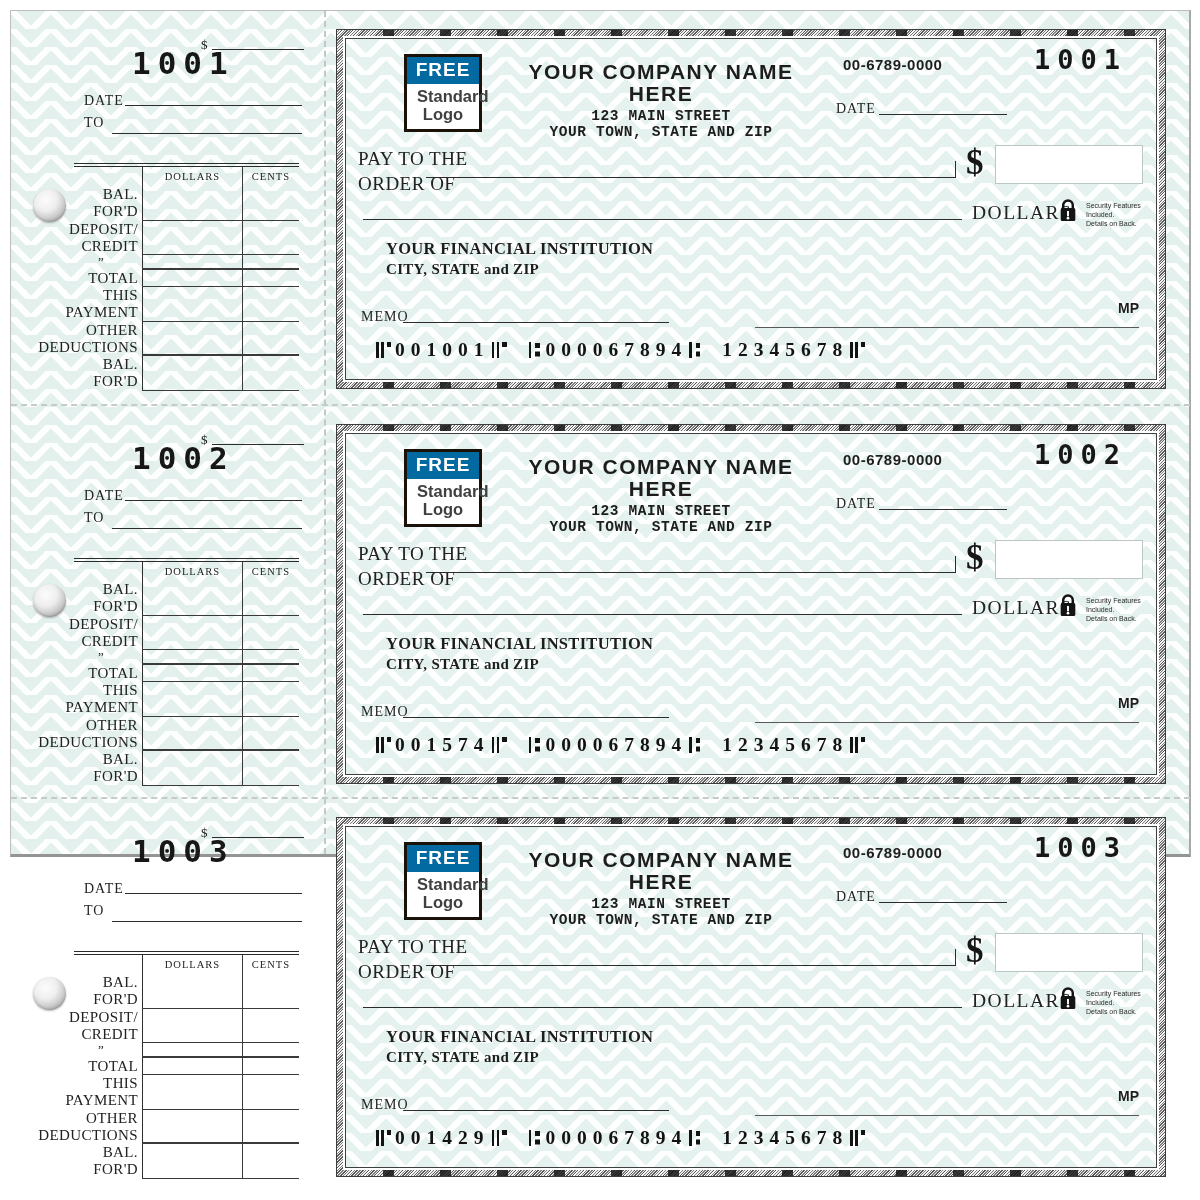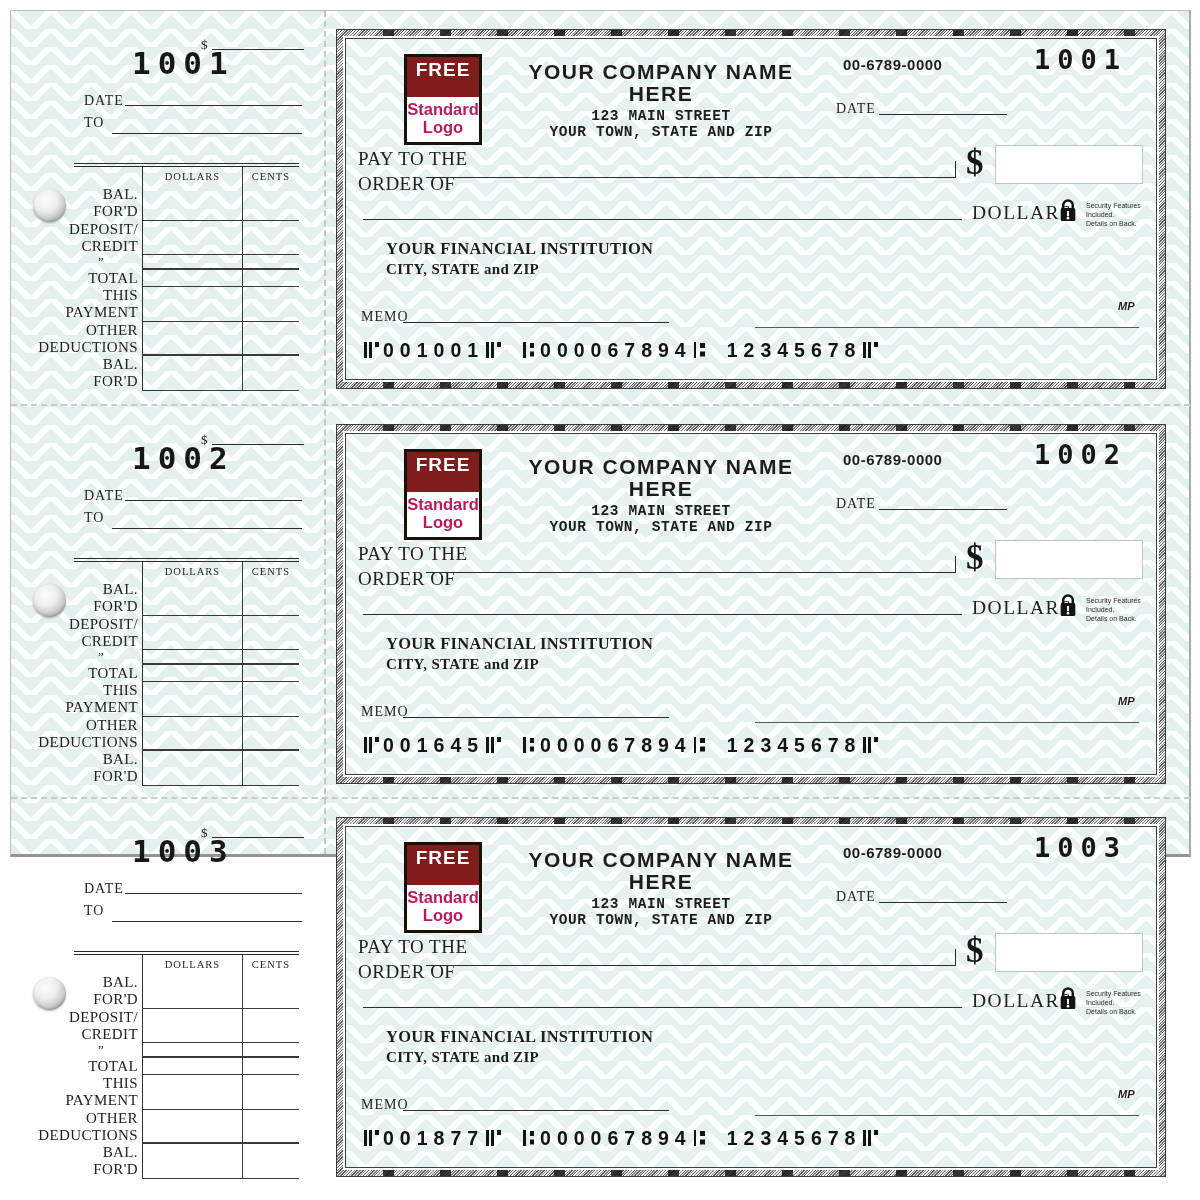--- a/index.html
+++ b/index.html
@@ -58,22 +58,22 @@
   .check-inner { position:relative; width:100%; height:100%; border:1px solid #3f3f3f; outline:2.5px solid #ffffff;
     background-color:#fdfefe;
     background-image:
       linear-gradient(135deg, rgba(206,228,222,.5) 25%, transparent 25%),
       linear-gradient(225deg, rgba(206,228,222,.5) 25%, transparent 25%),
       linear-gradient(315deg, rgba(206,228,222,.5) 25%, transparent 25%),
       linear-gradient(45deg,  rgba(206,228,222,.5) 25%, transparent 25%);
     background-position:-20px 0,-20px 0,0 0,0 0;
     background-size:40px 18px; }
   .logo { position:absolute; left:58px; top:15px; width:78px; border:3px solid #1a1208; background:#fff; text-align:center; }
-  .logo-free { background:#7f1d1d; color:#fff; font-size:19px; font-weight:700; letter-spacing:1px; padding:2px 0 16px; }
-  .logo-std { color:#be185d; font-size:16.5px; font-weight:700; line-height:1.08; padding:4px 0 5px; }
+  .logo-free { background:#0369a1; color:#fff; font-size:19px; font-weight:700; letter-spacing:1px; padding:2px 0 3px; }
+  .logo-std { color:#404040; font-size:16.5px; font-weight:700; line-height:1.08; padding:4px 10px 5px; }
   .company { position:absolute; left:150px; top:22px; width:330px; text-align:center; }
   .co-name { font-size:21px; font-weight:700; letter-spacing:1.5px; line-height:1.05; }
   .co-addr { font-size:14.5px; font-weight:600; letter-spacing:.6px; line-height:1.12; margin-top:3px;font-family:Liberation Mono, monospace; }
   .fractional { position:absolute; left:497px; top:17px; font-size:15px; font-weight:600; letter-spacing:.5px; }
   .check-no { position:absolute; left:688px; top:5px; font-family:"DejaVu Sans Mono", monospace; font-size:27px; font-weight:600; letter-spacing:7px; color:#171717; }
   .serif { font-family:"Liberation Serif", serif; color:#222; }
   .date-lbl { position:absolute; left:490px; top:62px; font-size:14px; letter-spacing:1px; }
   .date-line { position:absolute; left:533px; top:61px; width:128px; height:15px; border-bottom:1.5px solid #2c2c2c; }
   .payto { position:absolute; left:12px; top:108px; font-size:19px; letter-spacing:.5px; line-height:1.3; }
   .payee-line { position:absolute; left:80px; top:123px; width:530px; height:16px; border-bottom:1.5px solid #2c2c2c; }
@@ -83,23 +83,23 @@
   .amount-line { position:absolute; left:17px; top:165px; width:599px; height:16px; border-bottom:1.5px solid #2c2c2c; }
   .dollars-lbl { position:absolute; left:626px; top:163px; font-size:19.5px; letter-spacing:1.5px; }
   .lock { position:absolute; left:712px; top:159px; }
   .sec-text { position:absolute; left:740px; top:162px; font-size:7px; line-height:1.3; color:#2a2a2a; }
   .bank { position:absolute; left:40px; top:200px; width:340px; text-align:left;font-family:Liberation Serif, serif; }
   .bank-name { font-size:16.5px; font-weight:600; letter-spacing:.3px; }
   .bank-addr { font-size:15px; font-weight:600; letter-spacing:.3px; margin-top:2px; }
   .memo-lbl { position:absolute; left:15px; top:270px; font-size:14px; letter-spacing:1px; }
   .memo-line { position:absolute; left:57px; top:270px; width:266px; height:14px; border-bottom:1.5px solid #2c2c2c; }
   .sig-line { position:absolute; left:409px; top:275px; width:384px; height:14px; border-bottom:1.2px solid #595959; }
-  .mp { position:absolute; left:772px; top:261px; font-size:11px; font-weight:700; font-style:italic; }
-  .micr { position:absolute; left:16px; top:300px; display:flex; align-items:center;
-          font-family:Liberation Sans, sans-serif; font-size:19.5px; font-weight:600; letter-spacing:6px; color:#131313; }
+  .mp { position:absolute; left:772px; top:261px; font-size:14px; font-weight:700; }
+  .micr { position:absolute; left:28px; top:300px; display:flex; align-items:center;
+          font-family:Liberation Serif, serif; font-size:19.5px; font-weight:600; letter-spacing:6px; color:#131313; }
   .mgrp { display:flex; align-items:flex-start; }
   .mgrp + .mgrp { margin-left:16px; }
   .m-onus { position:relative; width:15px; height:16px; margin:3px 4px 0 2px; }
   .m-onus::before { content:""; position:absolute; left:0; top:0; width:2.5px; height:16px; background:#131313; box-shadow:5px 0 0 #131313; }
   .m-onus::after { content:""; position:absolute; left:10.5px; top:0; width:4.5px; height:4.5px; background:#131313; }
   .m-transit { position:relative; width:13px; height:16px; margin:3px 4px 0 2px; }
   .m-transit::before { content:""; position:absolute; left:0; top:0; width:2.5px; height:16px; background:#131313; }
   .m-transit::after { content:""; position:absolute; left:6.5px; top:1px; width:4.5px; height:4.5px; background:#131313; box-shadow:0 8.5px 0 #131313; }
 </style>
 </head>
@@ -341,21 +341,21 @@
           <div class="bank-name">YOUR FINANCIAL INSTITUTION</div>
           <div class="bank-addr">CITY, STATE and ZIP</div>
         </div>
         <div class="memo-lbl serif">MEMO</div>
         <div class="memo-line"></div>
         <div class="sig-line"></div>
         <div class="mp">MP</div>
         <div class="micr">
           <span class="mgrp">
               <span class="m-onus"></span>
-              <span>001645</span>
+              <span>001574</span>
               <span class="m-onus"></span>
             </span>
           <span class="mgrp">
               <span class="m-transit"></span>
               <span>000067894</span>
               <span class="m-transit"></span>
             </span>
           <span class="mgrp">
               <span>12345678</span>
               <span class="m-onus"></span>
@@ -470,21 +470,21 @@
           <div class="bank-name">YOUR FINANCIAL INSTITUTION</div>
           <div class="bank-addr">CITY, STATE and ZIP</div>
         </div>
         <div class="memo-lbl serif">MEMO</div>
         <div class="memo-line"></div>
         <div class="sig-line"></div>
         <div class="mp">MP</div>
         <div class="micr">
           <span class="mgrp">
               <span class="m-onus"></span>
-              <span>001877</span>
+              <span>001429</span>
               <span class="m-onus"></span>
             </span>
           <span class="mgrp">
               <span class="m-transit"></span>
               <span>000067894</span>
               <span class="m-transit"></span>
             </span>
           <span class="mgrp">
               <span>12345678</span>
               <span class="m-onus"></span>

